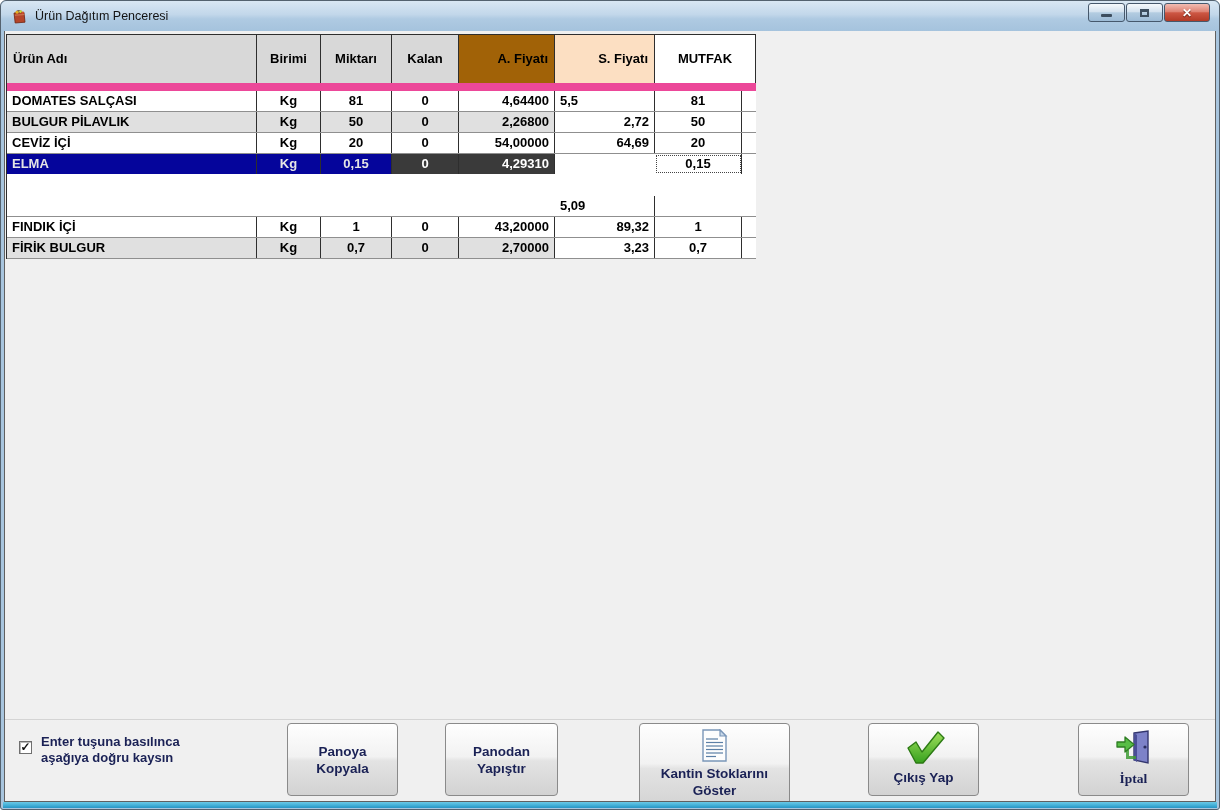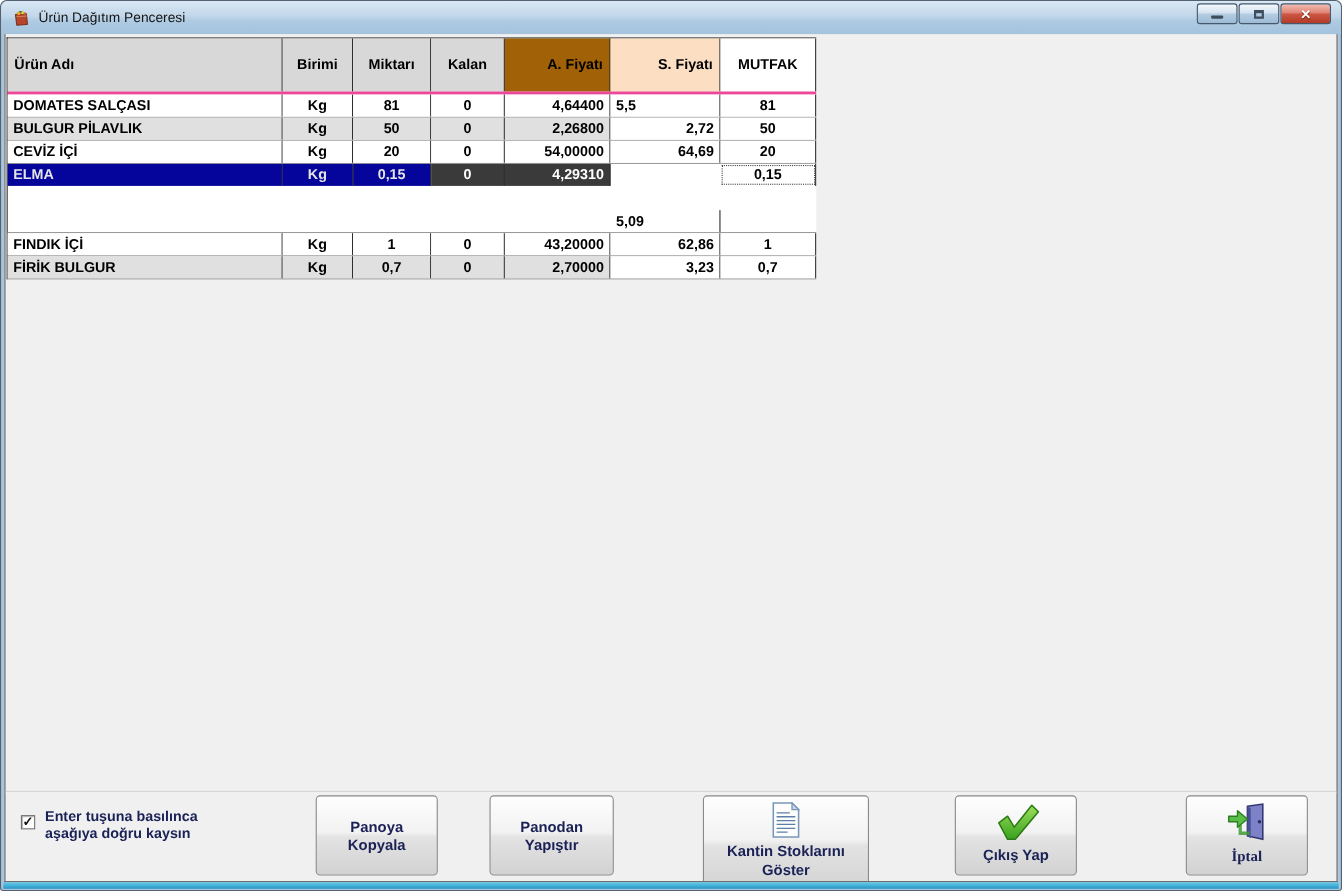--- a/index.html
+++ b/index.html
@@ -29,21 +29,21 @@
   .client{position:absolute;left:3px;top:30px;width:1212px;height:771px;
     background:var(--window-face,#F0F0F0);border:1px solid #606060;border-top:none;
     box-sizing:border-box;overflow:hidden;}
 
   .bottom-strip{position:absolute;left:2px;right:2px;bottom:1px;height:6px;
     background:linear-gradient(180deg,#6BC8E6 0%,#46B2D8 50%,#2694C4 100%);}
 
   
   #grid{position:absolute;left:1px;top:3px;width:max-content;
     border-left:1px solid #2E2E2E;border-top:1px solid #2E2E2E;background:#FFF;}
-  .grid-header{display:flex;border-bottom:3px solid #ec4899;}
+  .grid-header{display:flex;border-bottom:8px solid #ec4899;}
   .hcell{box-sizing:border-box;height:48px;line-height:48px;border-right:1px solid #2E2E2E;
     padding:0 6px;font-size:13px;font-weight:bold;color:#000;overflow:hidden;white-space:nowrap;}
   .grid-row{display:flex;border-bottom:1px solid #8F8F8F;}
   .cell{box-sizing:border-box;height:20px;line-height:20px;border-right:1px solid #2E2E2E;
     padding:0 5px;font-size:13px;font-weight:bold;color:#000;background:#FFFFFF;
     overflow:hidden;white-space:nowrap;}
   .grid-row.stripe .cell:not(.white-col){background:var(--row-stripe,#E0E0E0);}
   .cell.blue-sel{background:var(--selection-blue,#05059B) !important;color:#e5e5e5;}
   .cell.dark-sel{background:var(--selection-dark,#3A3A3A) !important;color:#FFF;}
   .cell.focused{outline:1px dotted #444;outline-offset:-2px;}
@@ -102,21 +102,21 @@
   <div class="client">
 
     <div id="grid">
         <div class="grid-header">
           <div class="hcell" style="width: 250px; text-align: left; background: rgb(216, 216, 216);">Ürün Adı</div>
           <div class="hcell" style="width: 64px; text-align: center; background: rgb(216, 216, 216);">Birimi</div>
           <div class="hcell" style="width: 71px; text-align: center; background: rgb(216, 216, 216);">Miktarı</div>
           <div class="hcell" style="width: 67px; text-align: center; background: rgb(216, 216, 216);">Kalan</div>
           <div class="hcell" style="width: 96px; text-align: right; background: #a16207;">A. Fiyatı</div>
           <div class="hcell" style="width: 100px; text-align: right; background: rgb(252, 223, 194);">S. Fiyatı</div>
-          <div class="hcell" style="width: 87px; text-align: center; background: rgb(255, 255, 255);">MUTFAK</div>
+          <div class="hcell" style="width: 101px; text-align: center; background: rgb(255, 255, 255);">MUTFAK</div>
         </div>
         <div class="grid-row">
           <div class="cell" style="width: 250px; text-align: left;">DOMATES SALÇASI</div>
           <div class="cell" style="width: 64px; text-align: center;">Kg</div>
           <div class="cell" style="width: 71px; text-align: center;">81</div>
           <div class="cell" style="width: 67px; text-align: center;">0</div>
           <div class="cell" style="width: 96px; text-align: right;">4,64400</div>
           <div class="cell white-col" style="width: 100px; text-align: left;">5,5</div>
           <div class="cell white-col" style="width: 87px; text-align: center;">81</div>
         </div>
@@ -146,21 +146,21 @@
           <div class="cell dark-sel" style="width: 96px; text-align: right;">4,29310</div>
           <div class="cell white-col" style="width: 100px;  margin-top: 42px;">5,09</div>
           <div class="cell white-col focused" style="width: 87px; text-align: center;">0,15</div>
         </div>
         <div class="grid-row">
           <div class="cell" style="width: 250px; text-align: left;">FINDIK İÇİ</div>
           <div class="cell" style="width: 64px; text-align: center;">Kg</div>
           <div class="cell" style="width: 71px; text-align: center;">1</div>
           <div class="cell" style="width: 67px; text-align: center;">0</div>
           <div class="cell" style="width: 96px; text-align: right;">43,20000</div>
-          <div class="cell white-col" style="width: 100px; text-align: right;">62,86</div>
+          <div class="cell white-col" style="width: 100px; text-align: right;">89,32</div>
           <div class="cell white-col" style="width: 87px; text-align: center;">1</div>
         </div>
         <div class="grid-row stripe">
           <div class="cell" style="width: 250px; text-align: left;">FİRİK BULGUR</div>
           <div class="cell" style="width: 64px; text-align: center;">Kg</div>
           <div class="cell" style="width: 71px; text-align: center;">0,7</div>
           <div class="cell" style="width: 67px; text-align: center;">0</div>
           <div class="cell" style="width: 96px; text-align: right;">2,70000</div>
           <div class="cell white-col" style="width: 100px; text-align: right;">3,23</div>
           <div class="cell white-col" style="width: 87px; text-align: center;">0,7</div>

